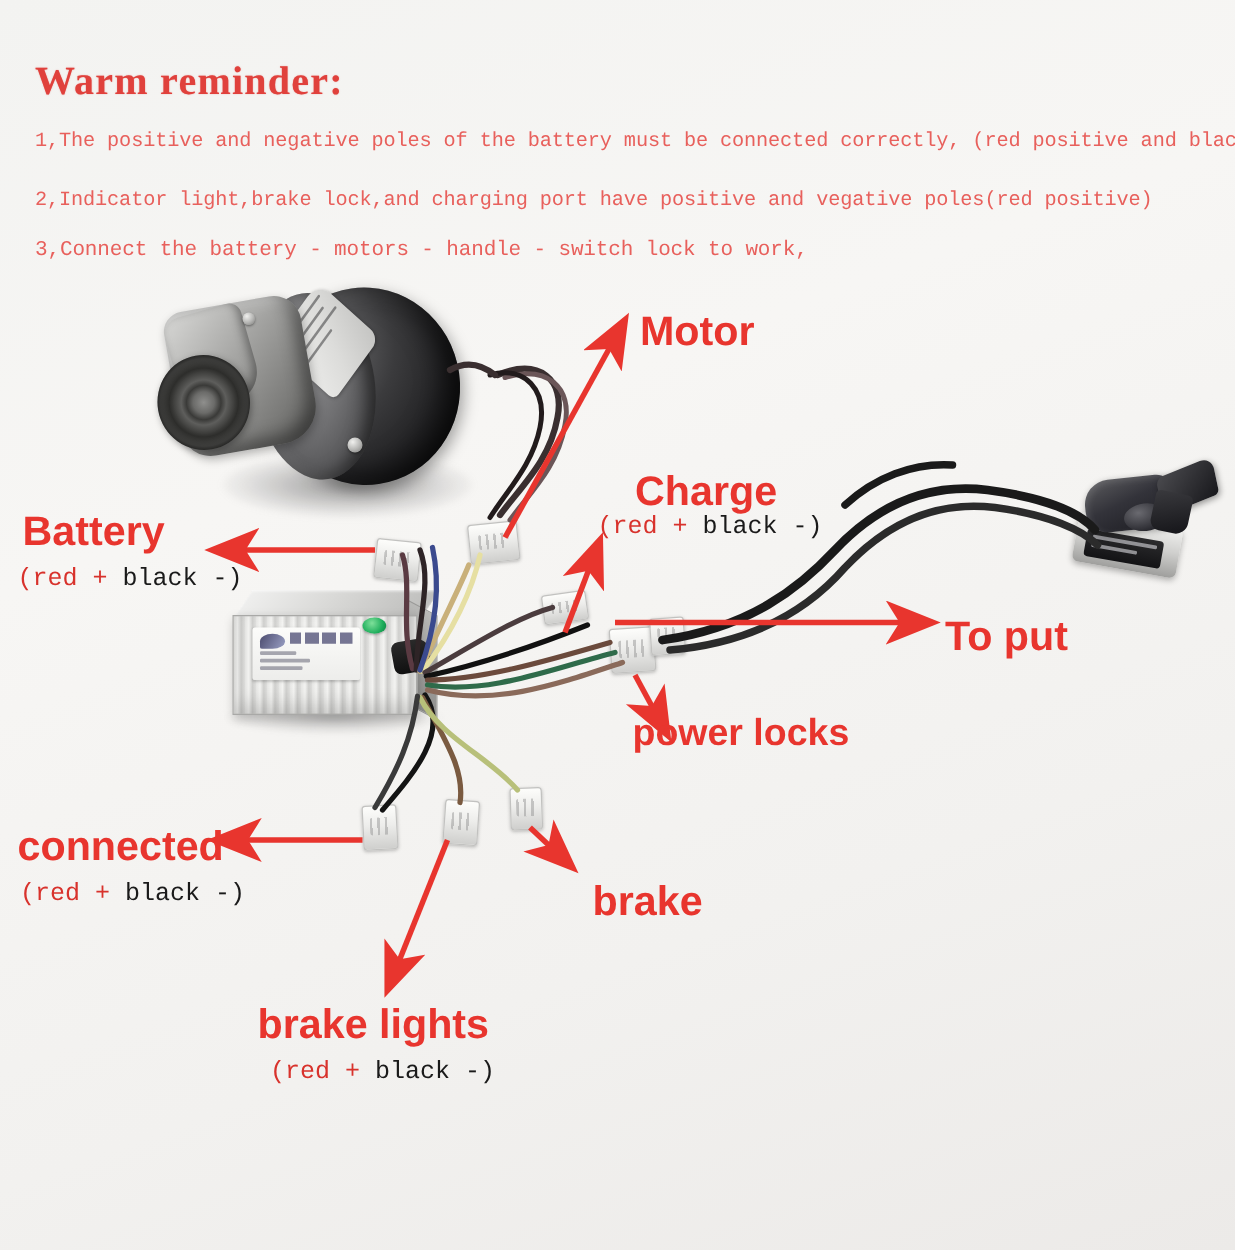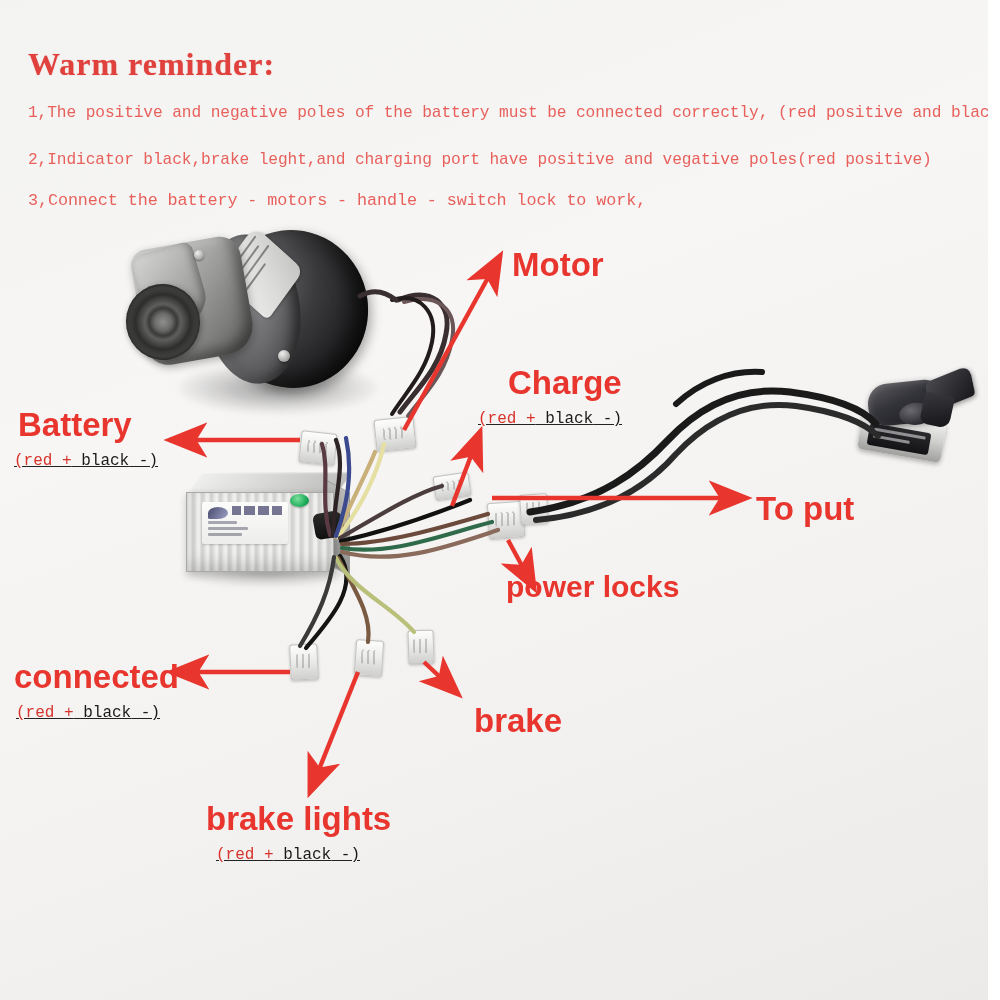--- a/index.html
+++ b/index.html
@@ -266,49 +266,48 @@
     font-family: "Liberation Sans", sans-serif;
     white-space: nowrap;
     line-height: 1;
     font-weight: bold;
   }
   .ann.big { font-size: 33px; }
   .ann.med { font-size: 30px; }
   .sub {
     position: absolute;
     font-family: "Liberation Mono", monospace;
-    font-size: 16px;
+    font-size: 20px;
     white-space: nowrap;
     color: #222;
-    text-decoration: underline;
   }
   .sub .k { color: #1a1a1a; }
   .sub .p { color: #d8322c; }
 
   #lbl-motor      { left: 512px; top: 248px; }
-  #lbl-charge     { left: 508px; top: 366px; }
+  #lbl-charge     { left: 508px; top: 376px; }
   #sub-charge     { left: 478px; top: 410px; }
   #lbl-battery    { left: 18px;  top: 408px; }
   #sub-battery    { left: 14px;  top: 452px; }
   #lbl-toput      { left: 756px; top: 492px; }
   #lbl-powerlocks { left: 506px; top: 572px; text-align: right; }
   #lbl-indicator  { left: 14px;  top: 660px; }
   #sub-indicator  { left: 16px;  top: 704px; }
   #lbl-brake      { left: 442px; top: 704px; margin-left: 32px; }
   #lbl-brakelights{ left: 206px; top: 802px; }
   #sub-brakelights{ left: 216px; top: 846px; }
 </style>
 </head>
 <body>
 
 <div id="page">
 
   <div class="warn-title">Warm reminder:</div>
   <div class="warn-line" id="warn-1">1,The positive and negative poles of the battery must be connected correctly, (red positive and black negative)</div>
-  <div class="warn-line" id="warn-2">2,Indicator black,brake leght,and charging port have positive and vegative poles(red positive)</div>
+  <div class="warn-line" id="warn-2">2,Indicator light,brake lock,and charging port have positive and vegative poles(red positive)</div>
   <div class="warn-line" id="warn-3">3,Connect the battery - motors - handle - switch lock to work,</div>
 
   <div class="photo" id="motor-assembly">
     <div class="motor-shadow"></div>
     <div class="motor-body"></div>
     <div class="motor-face"></div>
     <div class="motor-label">
       <i></i>
         <i></i>
         <i></i>

